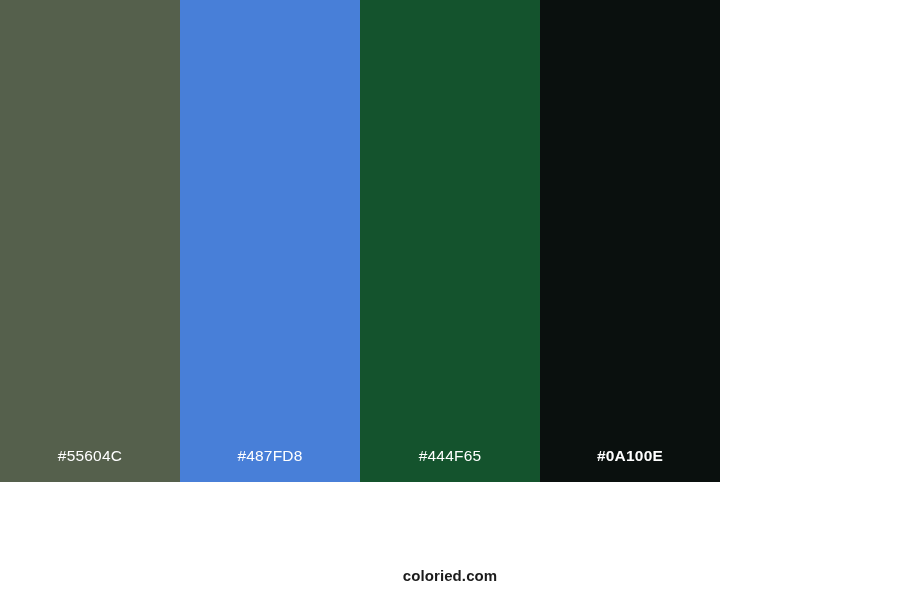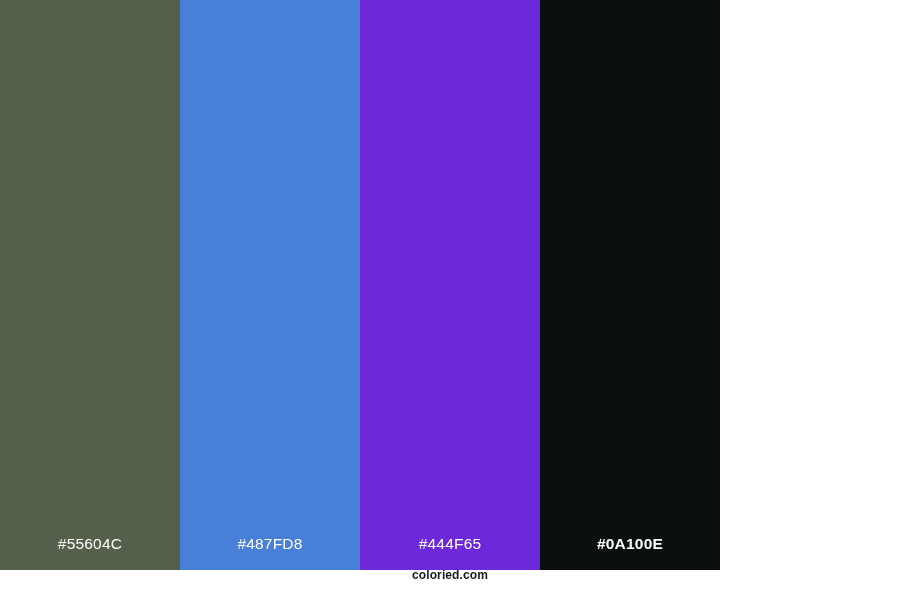--- a/index.html
+++ b/index.html
@@ -23,21 +23,21 @@
   }
   #swatch-strip {
     display: flex;
     flex-direction: row;
     width: 900px;
     height: 550px;
     flex: 0 0 550px;
   }
   .swatch {
     width: 180px;
-    height: 570px;
+    height: 482px;
     flex: 0 0 180px;
     position: relative;
     display: flex;
     align-items: flex-end;
     box-sizing: border-box;
   }
   .swatch-label {
     display: block;
     width: 100%;
     text-align: center;
@@ -53,21 +53,21 @@
     width: 900px;
     height: 50px;
     flex: 0 0 50px;
     background: #ffffff;
     display: flex;
     align-items: center;
     justify-content: center;
   }
   #site-credit {
     font-family: "Liberation Sans", sans-serif;
-    font-size: 12px;
+    font-size: 15px;
     font-weight: bold;
     color: #1b1b1b;
     letter-spacing: 0.1px;
     line-height: 1;
   }
 </style>
 </head>
 <body>
 
 <div id="palette-page">
@@ -76,21 +76,21 @@
 
     <div class="swatch" style="background-color: rgb(85, 96, 76);">
       <span class="swatch-label" style="color: rgb(255, 255, 255);">#55604C</span>
     </div>
 
 
     <div class="swatch" style="background-color: rgb(72, 127, 216);">
       <span class="swatch-label" style="color: #ffffff;">#487FD8</span>
     </div>
 
-    <div class="swatch" style="background-color: #6d28d9;">
+    <div class="swatch" style="background-color: #14532d;">
       <span class="swatch-label" style="color: rgb(255, 255, 255);">#444F65</span>
     </div>
 
     <div class="swatch" style="background-color: rgb(10, 16, 14);">
       <span class="swatch-label" style="color: rgb(255, 255, 255); font-weight: bold;">#0A100E</span>
     </div>
 
   </div>
 
   <div id="footer-bar" style="background-color: rgb(255, 255, 255);">

